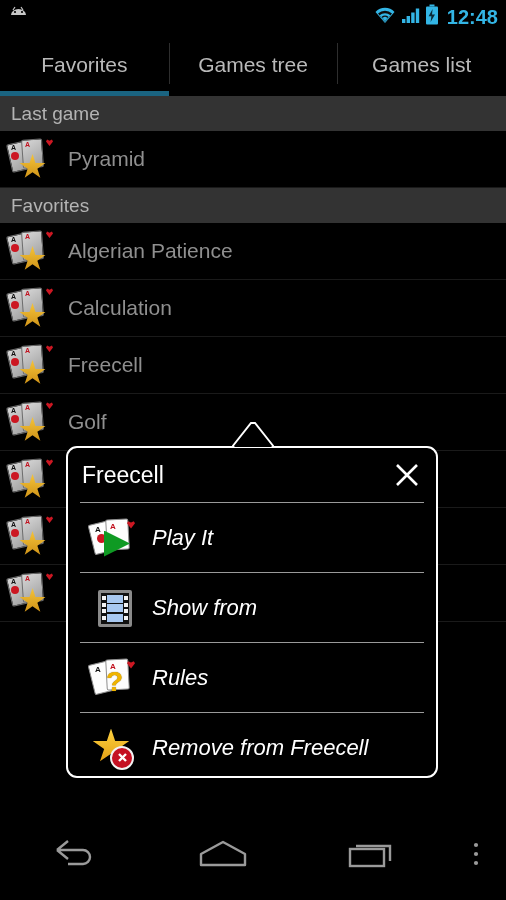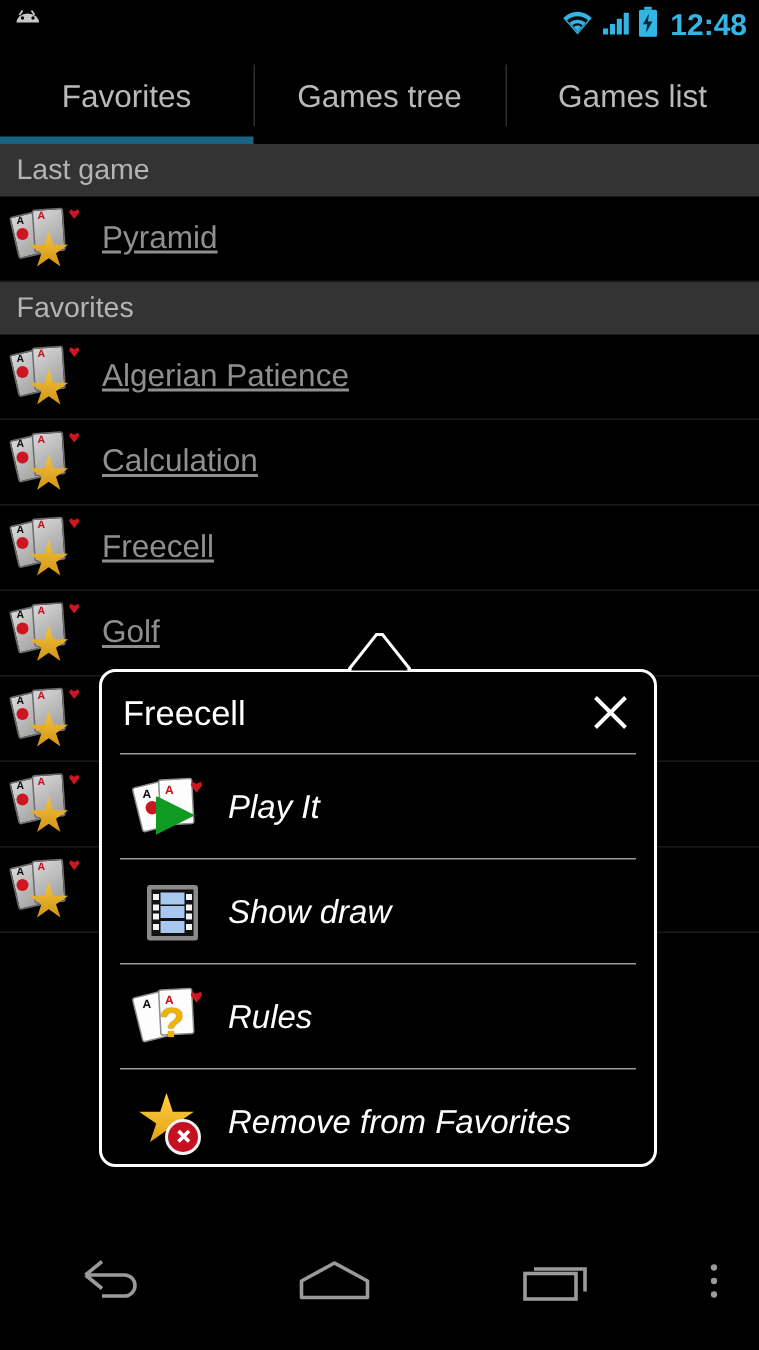--- a/index.html
+++ b/index.html
@@ -48,21 +48,21 @@
   }
   .section-header{
     height:35px; background:#333333;
     display:flex; align-items:center;
     padding-left:11px; font-size:19px; color:#b4b4b4;text-align:center;
   }
   .row{
     height:57px; display:flex; align-items:center;
     border-bottom:1px solid #1a1a1a; padding-left:7px;
   }
-  .row .label{ font-size:21px; color:#8f8f8f; margin-left:13px;text-decoration:underline; }
+  .row .label{ font-size:21px; color:#8f8f8f; margin-left:13px; }
 
   
   .cardicon{ position:relative; width:48px; height:44px; flex:0 0 48px; }
   .cardicon .c1,.cardicon .c2{
     position:absolute; width:21px; height:29px; border-radius:2px;
     background:linear-gradient(150deg,#d8d8d8,#9c9c9c);
     border:1px solid #6d6d6d;
   }
   .cardicon .c1{ left:2px; top:5px; transform:rotate(-13deg); }
   .cardicon .c2{ left:15px; top:2px; transform:rotate(-4deg); }
@@ -384,21 +384,21 @@
             <i></i>
           </i>
         <i class="holesR">
             <i></i>
             <i></i>
             <i></i>
             <i></i>
           </i>
       </i>
     </span>
-    <span class="mlabel">Show draw</span>
+    <span class="mlabel">Show from</span>
   </div>
   <div class="menu-divider"></div>
 
   <div class="menu-item">
     <span class="micon">
       <i class="wc1"></i>
         <i class="wc2"></i>
       <b class="mA" style="left:5px;top:10px;">A</b>
       <b class="mA red" style="left:20px;top:7px;">A</b>
       <i class="mheart" style="right:3px;top:6px;"></i>
@@ -410,21 +410,21 @@
 
   <div class="menu-item">
     <span class="micon">
       <i class="starbig"></i>
       <i class="xbadge">
         <svg width="13" height="13" viewBox="0 0 13 13">
           <path d="M3 3 L10 10 M10 3 L3 10" stroke="#fff" stroke-width="2.4" fill="none"></path>
         </svg>
       </i>
     </span>
-    <span class="mlabel">Remove from Favorites</span>
+    <span class="mlabel">Remove from Freecell</span>
   </div>
 
 </div>
 
 <div id="navbar">
   <div class="navbtn">
     <svg width="46" height="30" viewBox="0 0 46 30">
       <path d="M6 11 L17 2 M6 11 L17 20 M6 11 L32 11 a7 7 0 0 1 0 14 L17 25" stroke="#9a9a9a" stroke-width="2.4" fill="none" stroke-linejoin="round"></path>
     </svg>
   </div>

